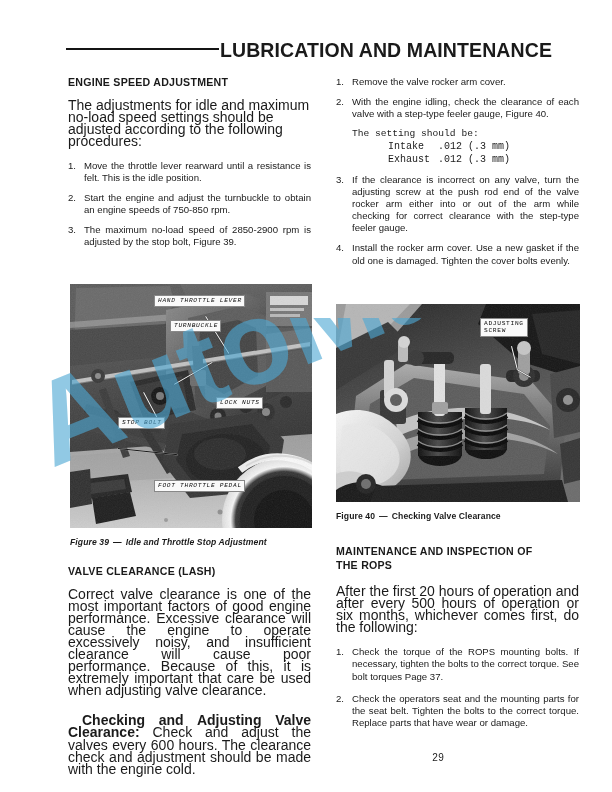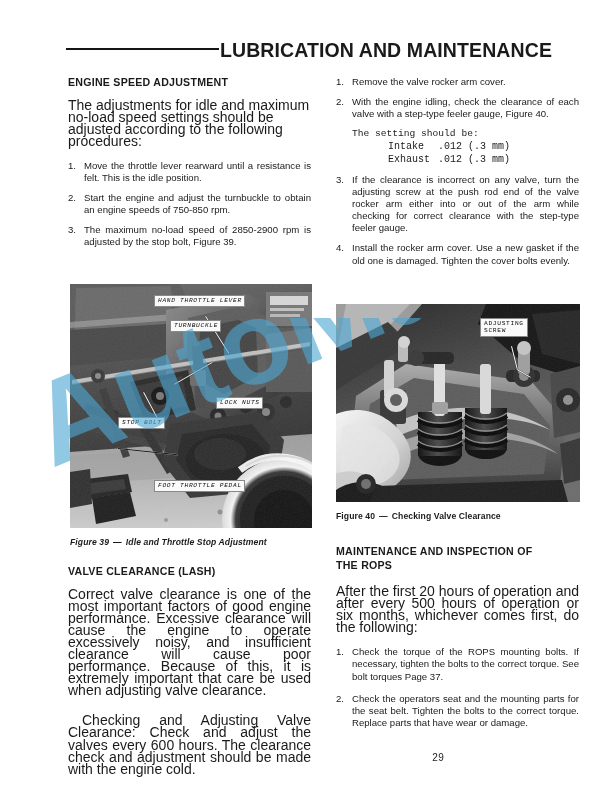--- a/index.html
+++ b/index.html
@@ -107,21 +107,21 @@
     padding-left: 36px;
   }
   .spec-row {
     display: flex;
     font-size: 10px;
     line-height: 12.3px;
   }
   .spec-name { width: 50px; }
   .spec-val  { width: auto; }
 
-  .bold-run { font-weight: normal; }
+  .bold-run { font-weight: bold; }
 
   
   .figure { position: absolute; }
   .photo {
     position: relative;
     overflow: hidden;
     background: #3a3a3a;
     filter: grayscale(1) contrast(1.05);
   }
   .caption {

